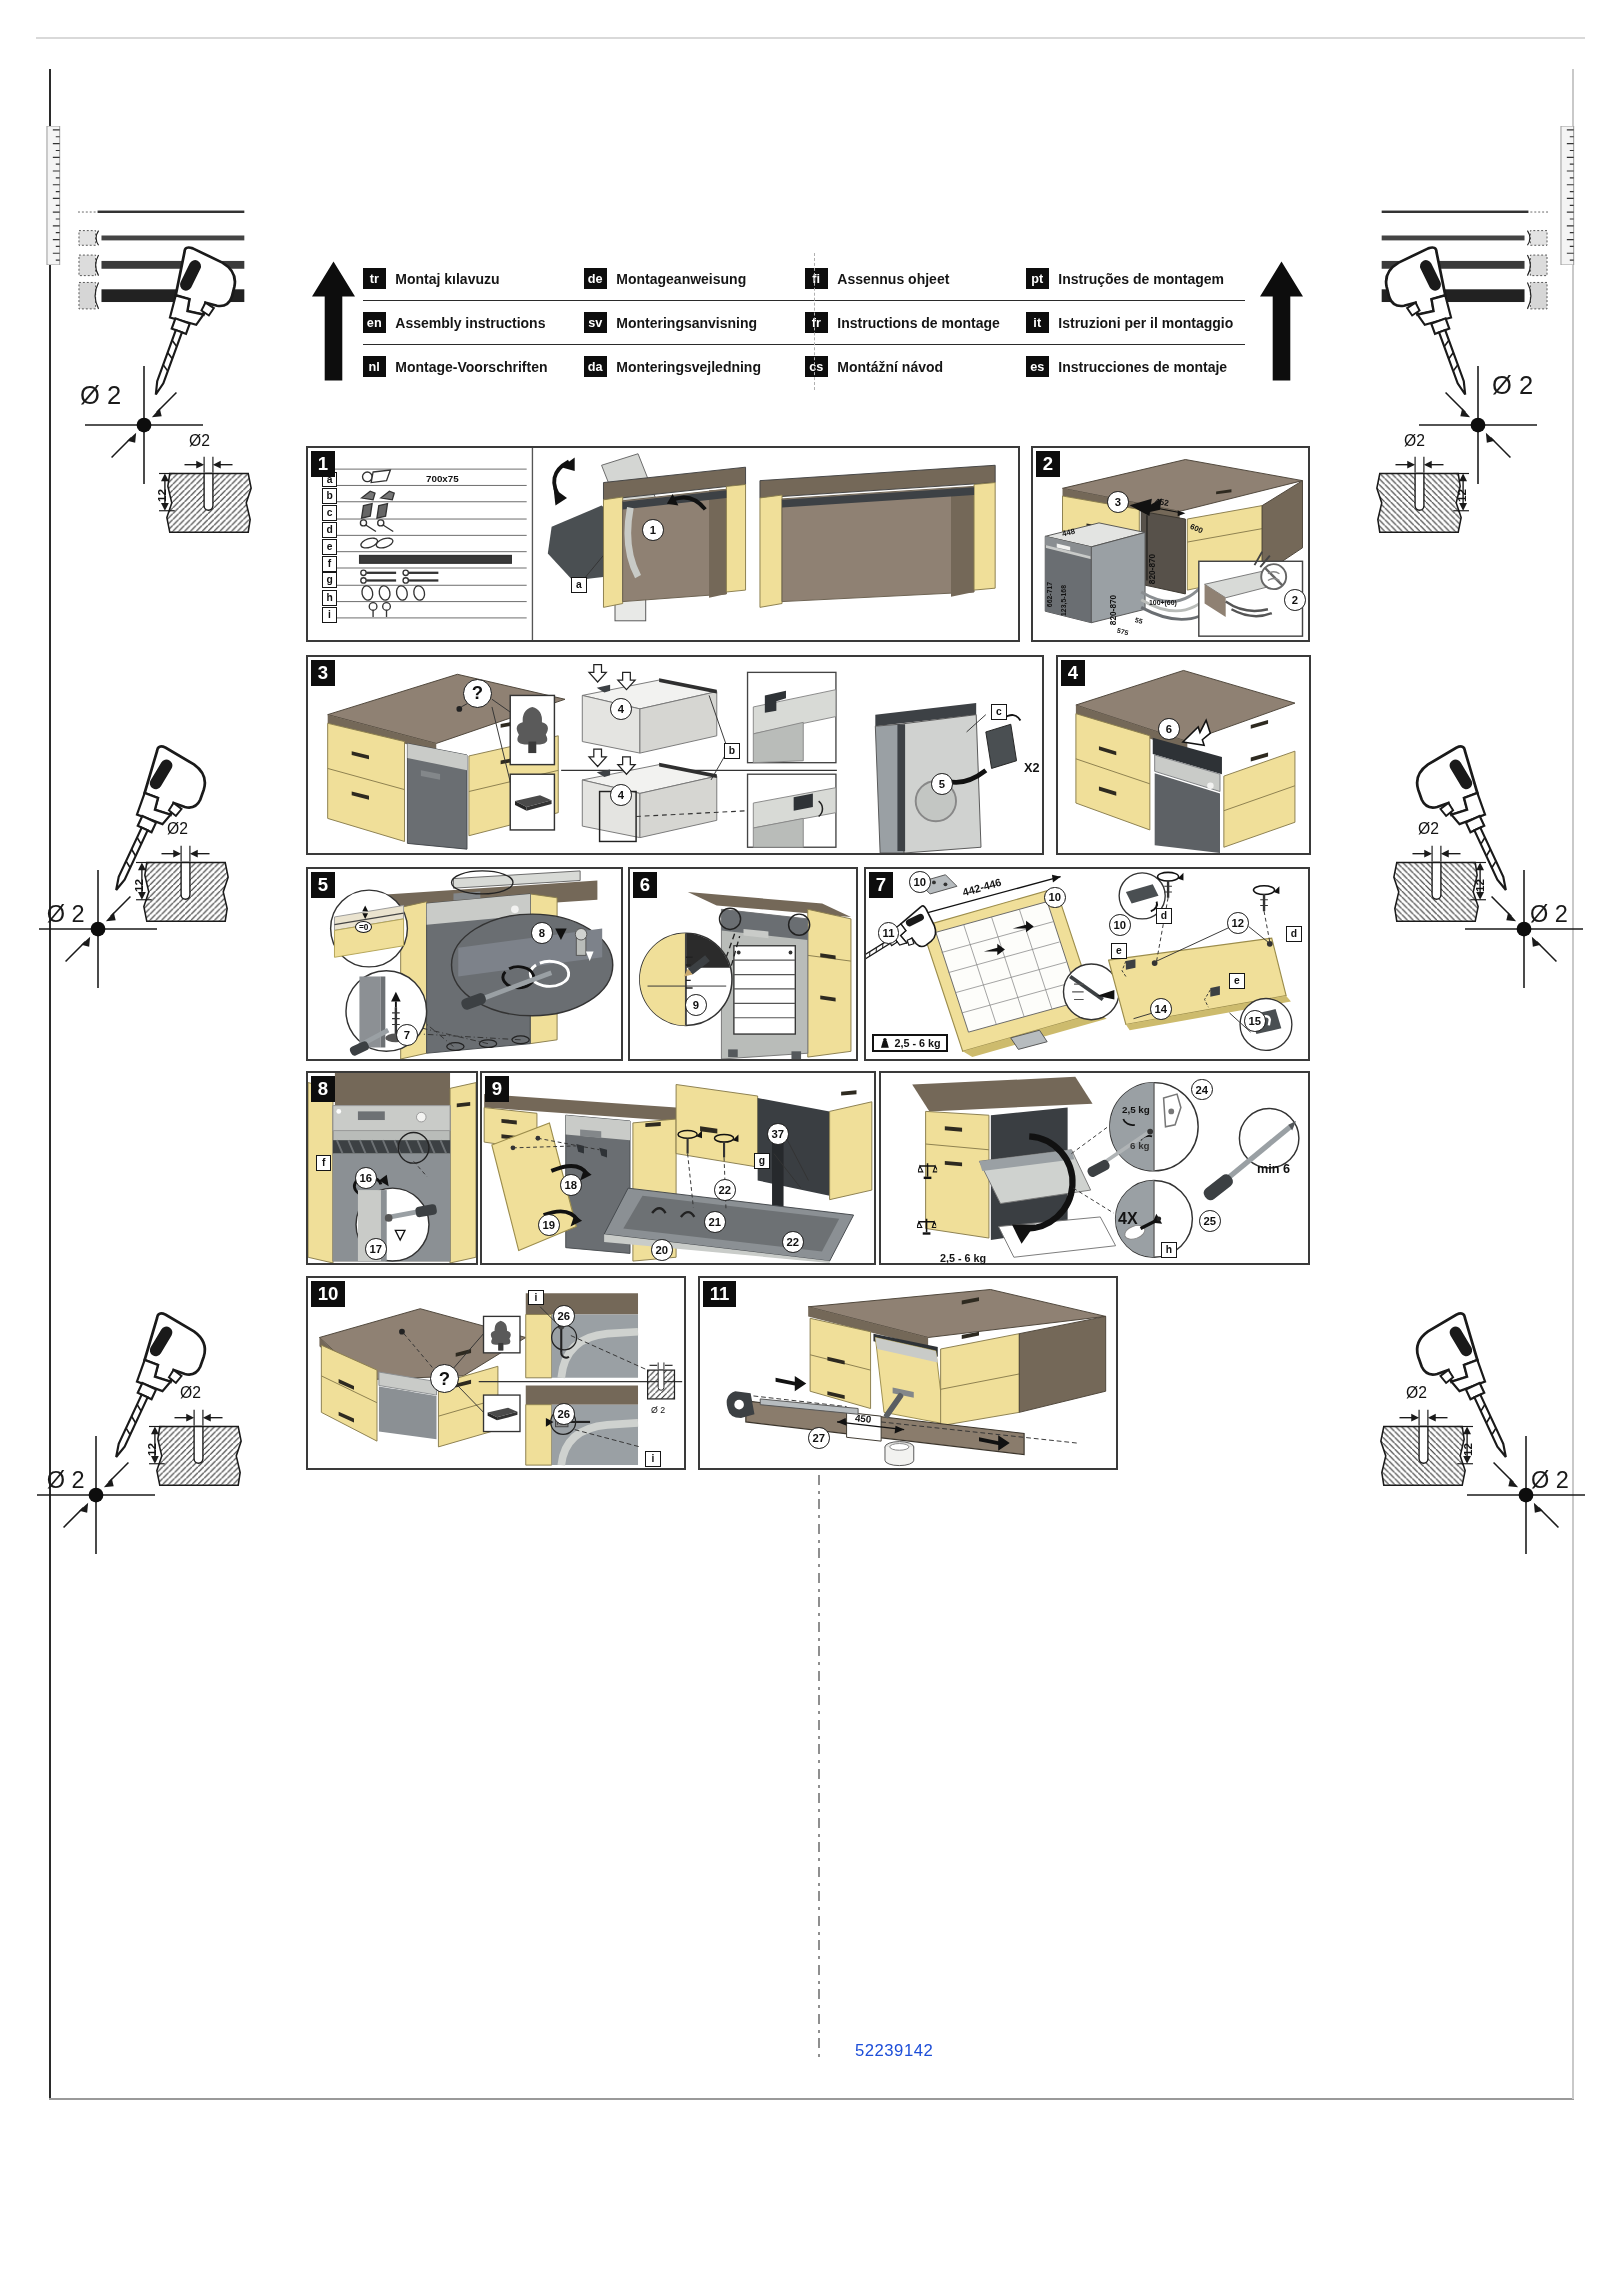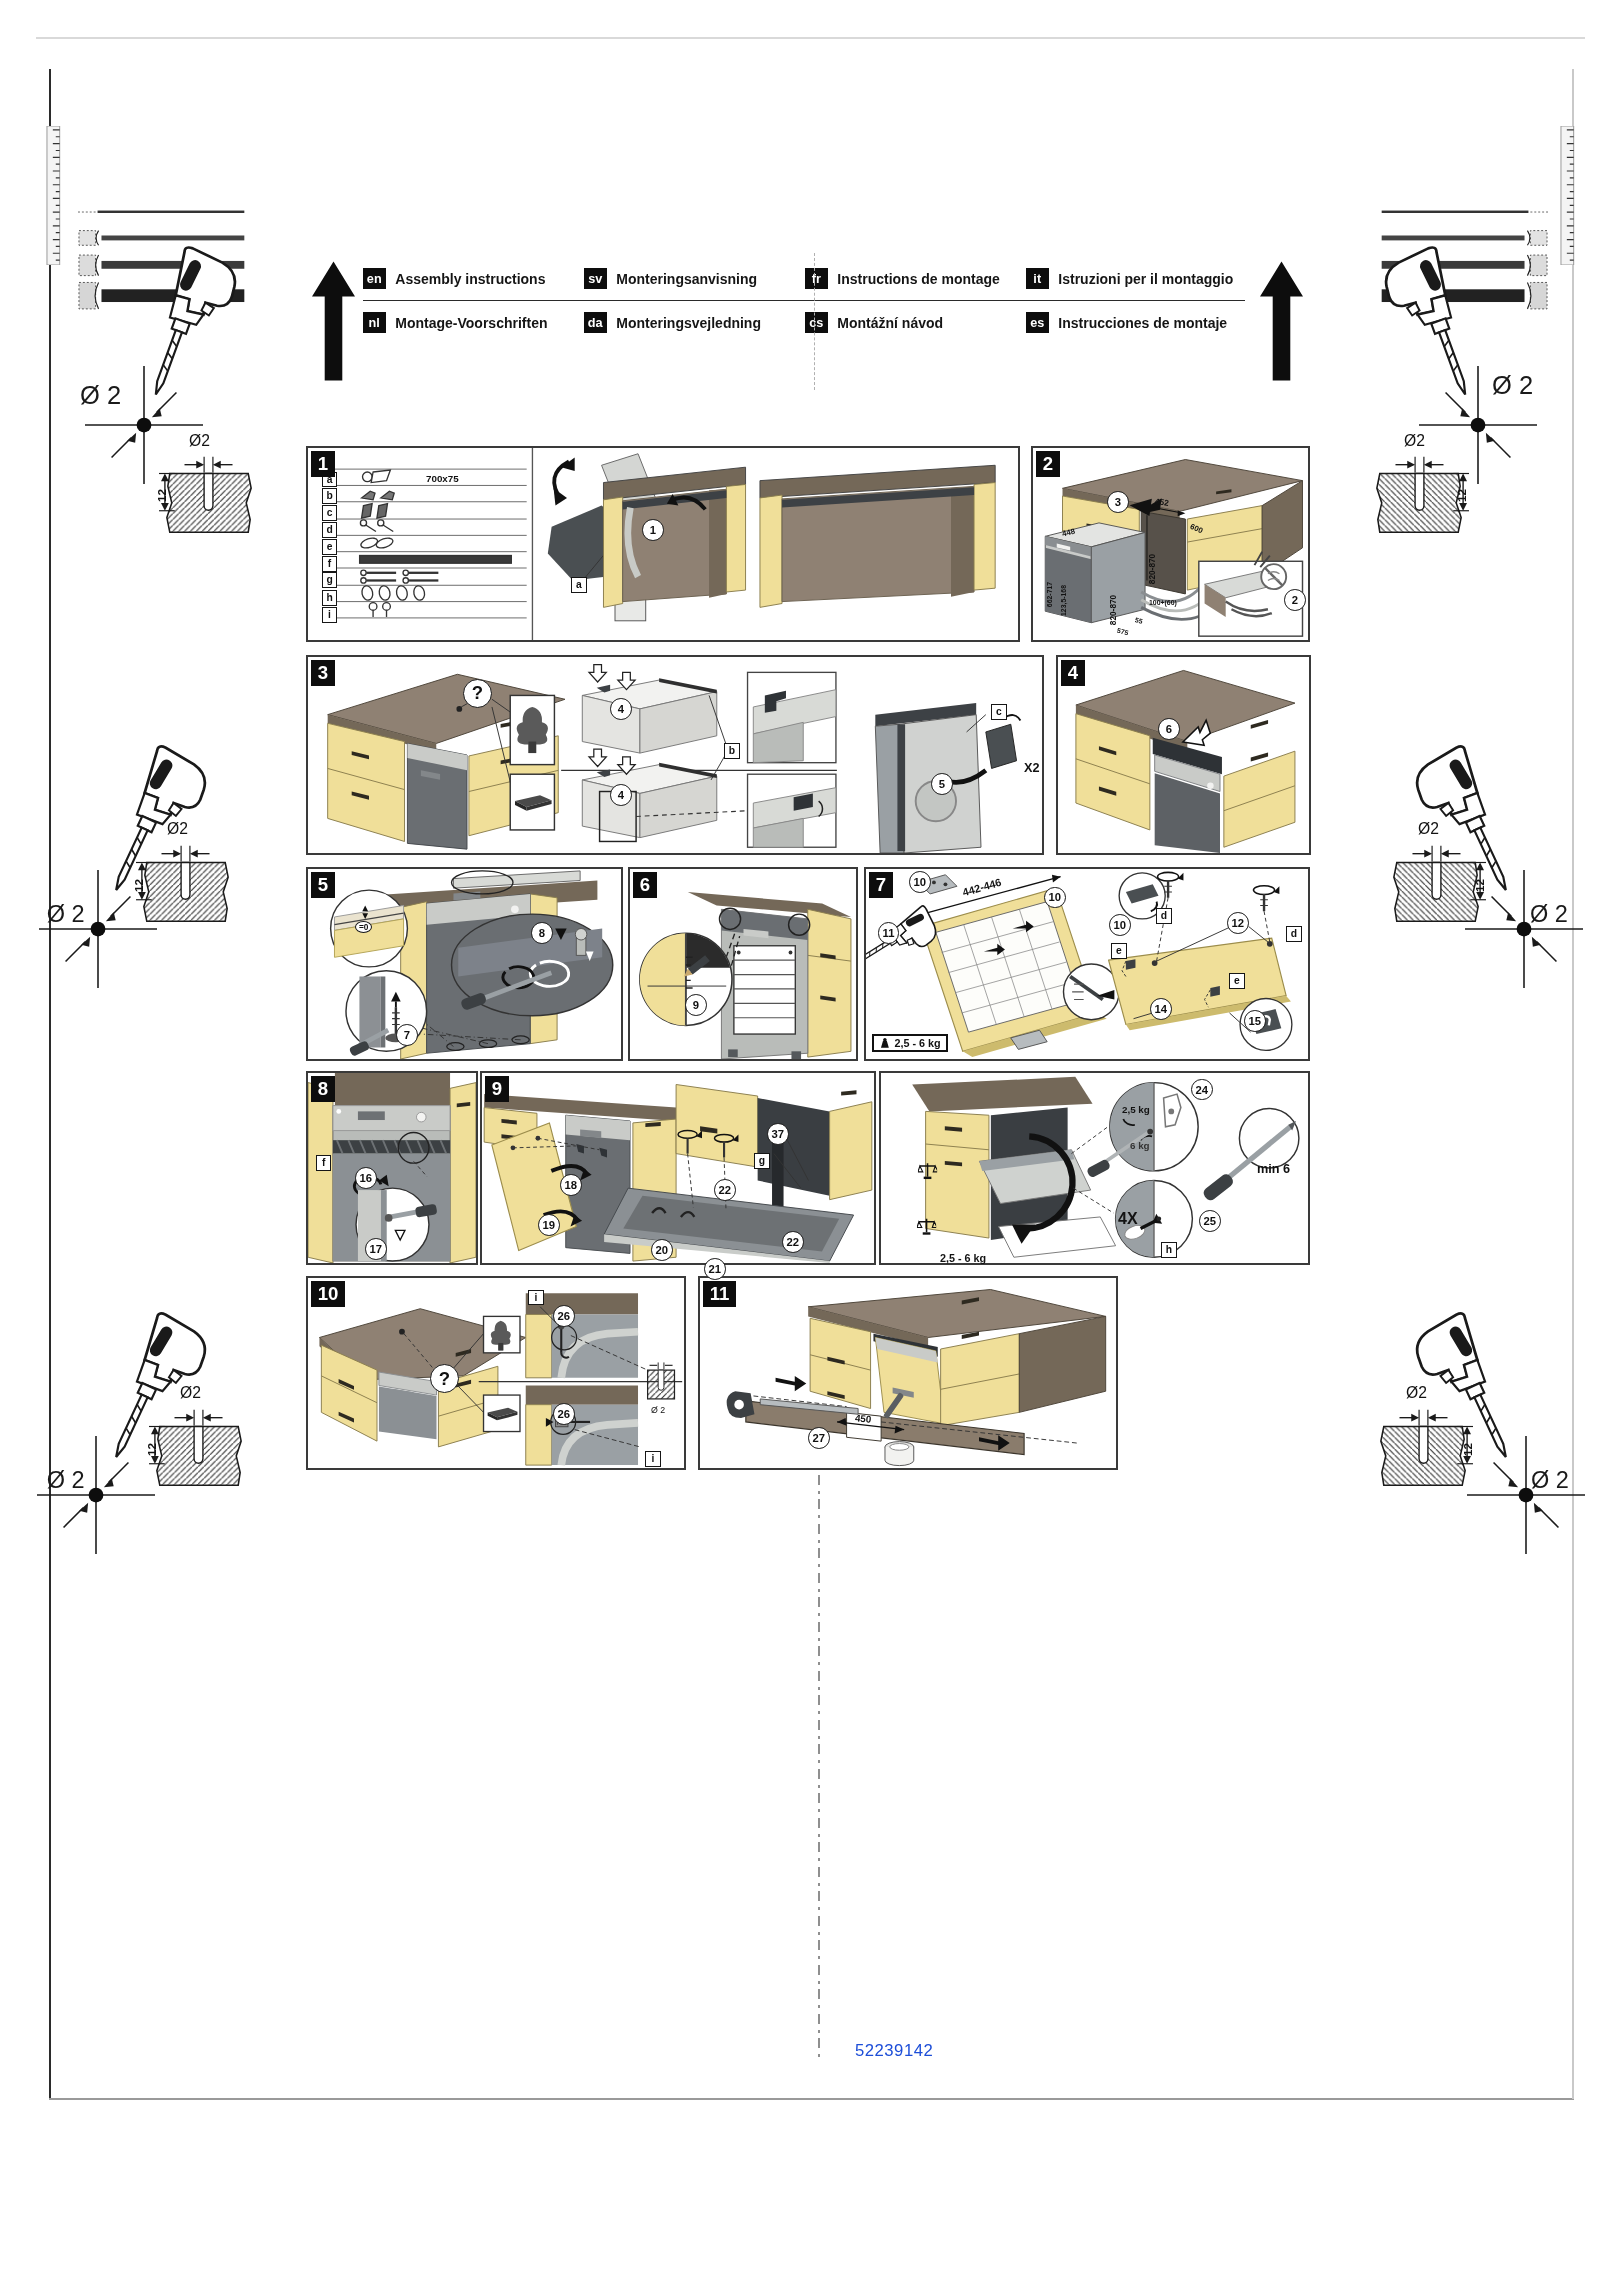--- a/index.html
+++ b/index.html
@@ -231,20 +231,38 @@
     <polygon points="22,0 44,36 31,36 31,122 13,122 13,36 0,36" fill="#0d0d0d"></polygon>
   </svg>
   <svg class="abs" style="left:1260px;top:261px;" width="43" height="120" viewBox="0 0 44 122">
     <polygon points="22,0 44,36 31,36 31,122 13,122 13,36 0,36" fill="#0d0d0d"></polygon>
   </svg>
 
   <div class="lang-table">
     <div class="abs" style="left:451px;top:-3.9px;height:137px;border-left:1.5px dashed #b0b0b0;"></div>
     <div class="lang-row">
       <div class="lang-cell">
+          <span class="lang-badge">tr</span>
+          <span class="lang-label">Montaj kılavuzu</span>
+        </div>
+      <div class="lang-cell">
+          <span class="lang-badge">de</span>
+          <span class="lang-label">Montageanweisung</span>
+        </div>
+      <div class="lang-cell">
+          <span class="lang-badge">fi</span>
+          <span class="lang-label">Assennus ohjeet</span>
+        </div>
+      <div class="lang-cell">
+          <span class="lang-badge">pt</span>
+          <span class="lang-label">Instruções de montagem</span>
+        </div>
+    </div>
+    <div class="lang-row">
+      <div class="lang-cell">
           <span class="lang-badge">en</span>
           <span class="lang-label">Assembly instructions</span>
         </div>
       <div class="lang-cell">
           <span class="lang-badge">sv</span>
           <span class="lang-label">Monteringsanvisning</span>
         </div>
       <div class="lang-cell">
           <span class="lang-badge">fr</span>
           <span class="lang-label">Instructions de montage</span>
@@ -782,21 +800,21 @@
         <polygon points="259,70 265,64 265,72" fill="#111"></polygon>
         <line x1="250" y1="72" x2="250" y2="88" stroke="#333" stroke-width="2.2"></line>
         <line x1="250" y1="88" x2="252" y2="142" stroke="#333" stroke-width="1" stroke-dasharray="4,3"></line>
       </g>
       <line x1="302" y1="84" x2="330" y2="120" stroke="#333" stroke-width="1"></line>
       <line x1="316" y1="70" x2="338" y2="112" stroke="#333" stroke-width="1"></line>
     </svg>
     <div class="co" style="left:78px;top:101px;">18</div>
     <div class="co" style="left:56px;top:141px;">19</div>
     <div class="co" style="left:169px;top:166px;">20</div>
-    <div class="co" style="left:222px;top:138px;margin-top:47px;">21</div>
+    <div class="co" style="left:222px;top:138px;">21</div>
     <div class="co" style="left:232px;top:106px;">22</div>
     <div class="co" style="left:300px;top:158px;">22</div>
     <div class="co" style="left:285px;top:50px;">37</div>
     <div class="lb" style="left:272px;top:80px;">g</div>
   </div>
 
   <div class="panel" style="left:879px;top:1071px;width:431px;height:194px;">
     <svg class="art" viewBox="0 0 440 198">
       <polygon points="30,12 200,4 218,32 48,40" fill="#746858"></polygon>
       <polygon points="44,40 110,44 110,172 44,162" fill="#f0df99" stroke="#8a7d4d"></polygon>

